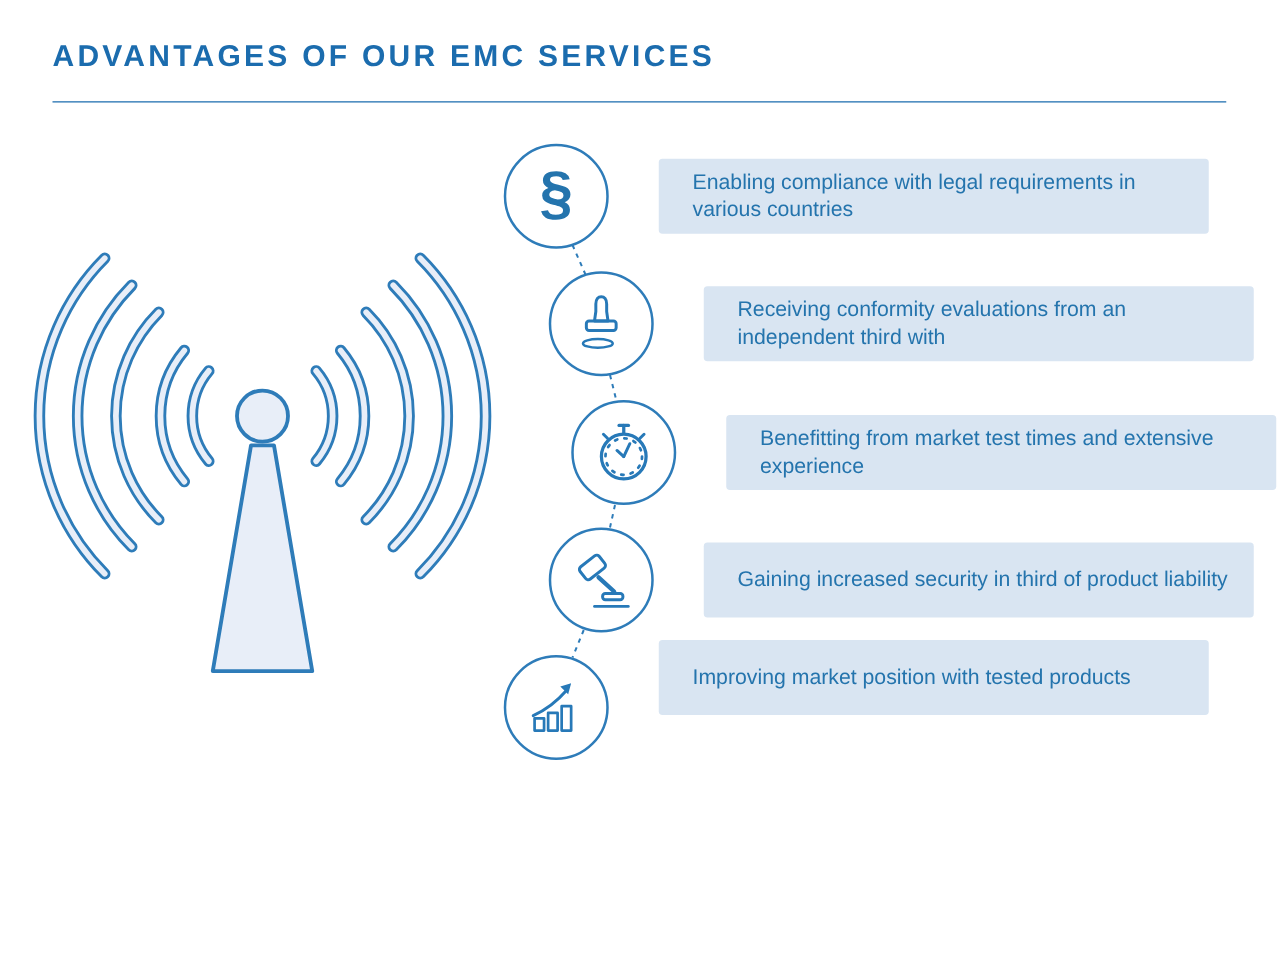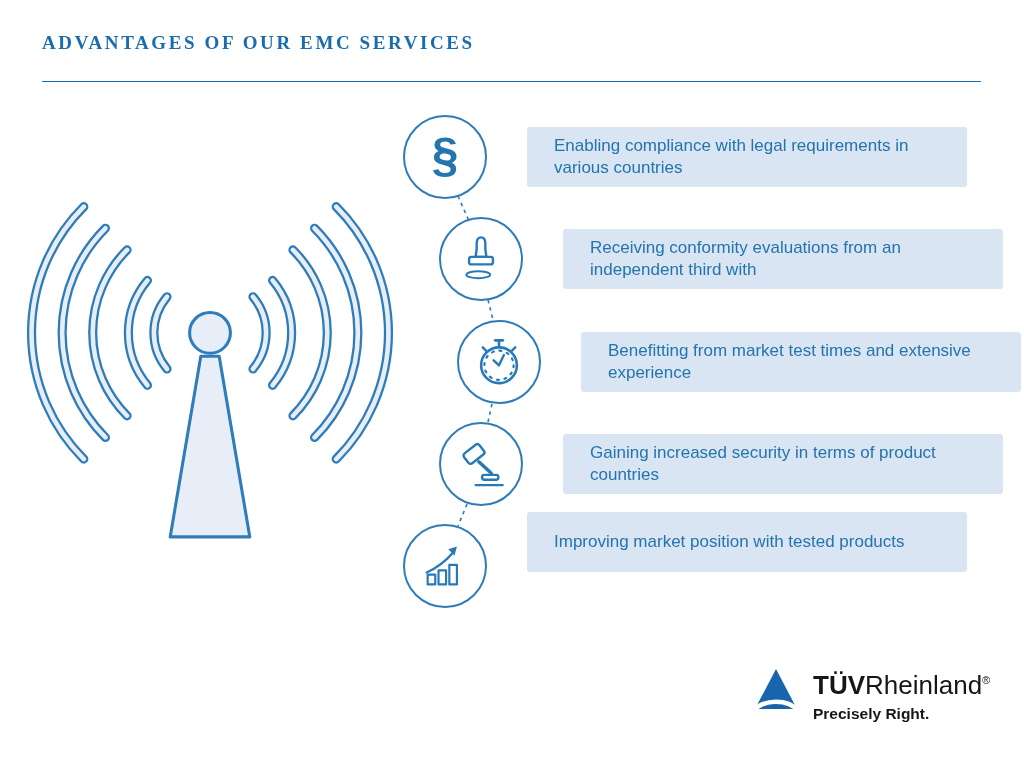--- a/index.html
+++ b/index.html
@@ -2,21 +2,21 @@
 <html><head>
 <meta charset="utf-8">
 <style>
   * { margin: 0; padding: 0; box-sizing: border-box; }
   html, body { background: #ffffff; }
   body { font-family: "Liberation Sans", sans-serif; }
   .canvas { position: relative; width: 1024px; height: 775px; background: #ffffff; overflow: hidden; }
 
   .page-title {
     position: absolute; left: 42px; top: 32px;
-    font-size: 19px; font-weight: bold; letter-spacing: 2.6px; color: #1b6cae; font-family: Liberation Serif, serif;
+    font-size: 24px; font-weight: bold; letter-spacing: 2.6px; color: #1b6cae;
   }
   .rule { position: absolute; left: 42px; top: 81px; width: 939px; border-top: 1.5px solid #1b6cae; }
 
   .antenna { position: absolute; left: 24px; top: 190px; }
 
   .connectors { position: absolute; left: 0; top: 0; width: 1024px; height: 775px; pointer-events: none; z-index: 0; }
 
   .icon-circle {
     position: absolute; width: 84px; height: 84px; border-radius: 50%;
     background: #ffffff; border: 2px solid #2e7cb9;
@@ -123,21 +123,21 @@
         <circle cx="24" cy="27" r="16.5" stroke-width="2.4"></circle>
         <circle cx="24" cy="27" r="13.5" stroke-width="2" stroke-dasharray="1.8 5.27"></circle>
         <line x1="24" y1="27" x2="28.5" y2="17.5" stroke-width="2.2"></line>
         <line x1="24" y1="27" x2="19" y2="22.5" stroke-width="2.2"></line>
       </svg>
     </div>
   </div>
 
   <div>
     <div class="text-box" style="left:523px; top:434px;">
-      <span>Gaining increased security in terms of product countries</span>
+      <span>Gaining increased security in third of product liability</span>
     </div>
     <div class="icon-circle" style="left:439px; top:422px;">
       <svg width="52" height="52" viewBox="0 0 48 48" fill="none" stroke="#2779b8" stroke-width="2.2" stroke-linecap="round" stroke-linejoin="round">
         <rect x="8.5" y="9" width="18" height="11.5" rx="2.5" transform="rotate(-38 17.5 14.75)"></rect>
         <line x1="22" y1="22" x2="33.5" y2="32.5" stroke-width="3.2"></line>
         <rect x="25" y="34" width="15" height="4.5" rx="2"></rect>
         <line x1="19" y1="43.5" x2="44" y2="43.5" stroke-width="2"></line>
       </svg>
     </div>
   </div>
@@ -150,26 +150,14 @@
       <svg width="52" height="52" viewBox="0 0 48 48" fill="none" stroke="#2779b8" stroke-width="2" stroke-linecap="round" stroke-linejoin="round">
         <rect x="8" y="32" width="7" height="9"></rect>
         <rect x="18" y="28" width="7" height="13"></rect>
         <rect x="28" y="23" width="7" height="18"></rect>
         <path d="M 7 30 C 16 26 25 19 31.5 11.5" stroke-width="2.2"></path>
         <path d="M 35 6 L 27 8.5 L 32.8 14.2 Z" fill="#2779b8" stroke="none"></path>
       </svg>
     </div>
   </div>
 
-  <div class="brand">
-    <svg width="48" height="48" viewBox="0 0 48 48">
-      <path d="M 24 3 L 45 43 L 3 43 Z" fill="#1766ad"></path>
-      <path d="M 1 45 C 12 32.5 36 32.5 47 45" fill="none" stroke="#ffffff" stroke-width="4.5"></path>
-    </svg>
-    <div class="brand-text">
-      <div class="brand-line">
-        <span class="bold">TÜV</span><span>Rheinland</span><sup>®</sup>
-      </div>
-      <div class="tagline">Precisely Right.</div>
-    </div>
-  </div>
 
 </div>
 
 </body></html>

